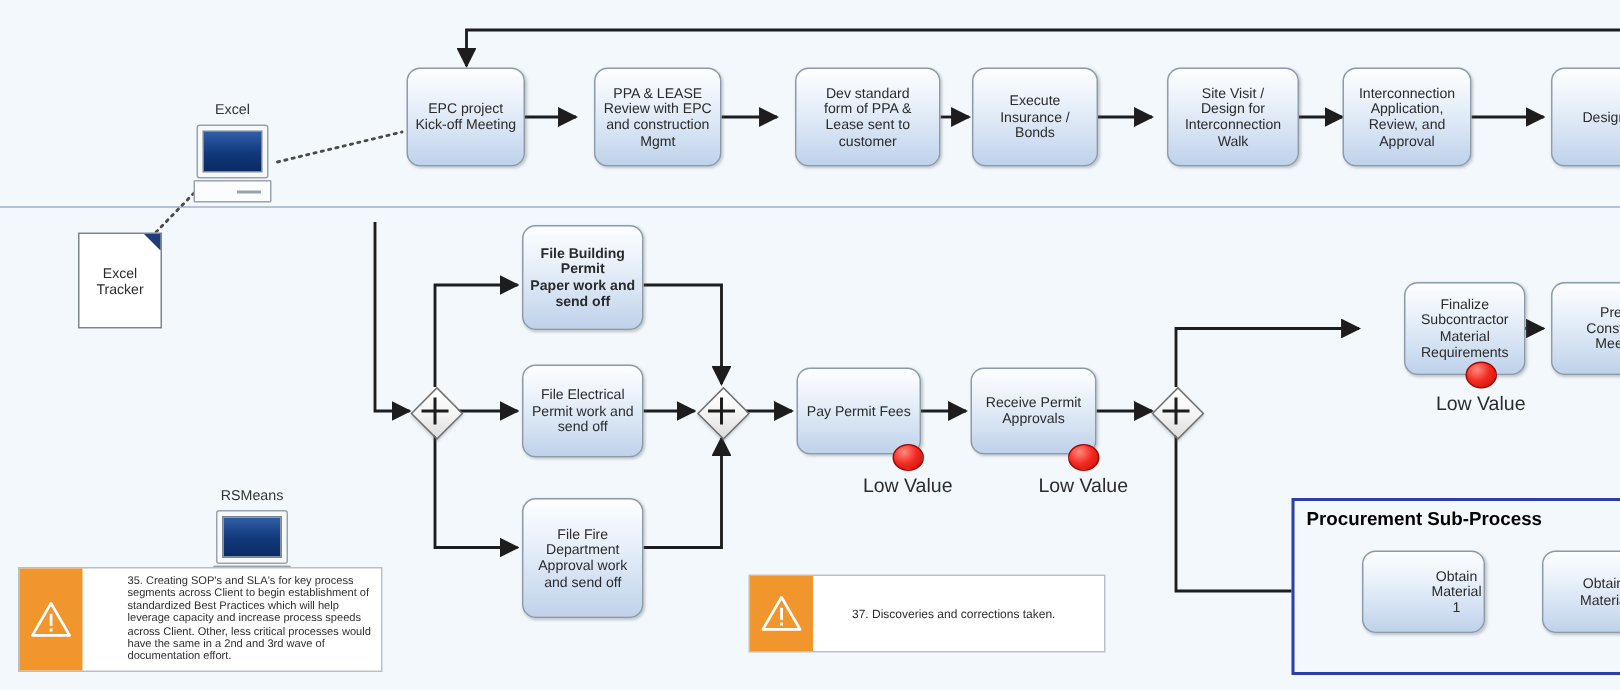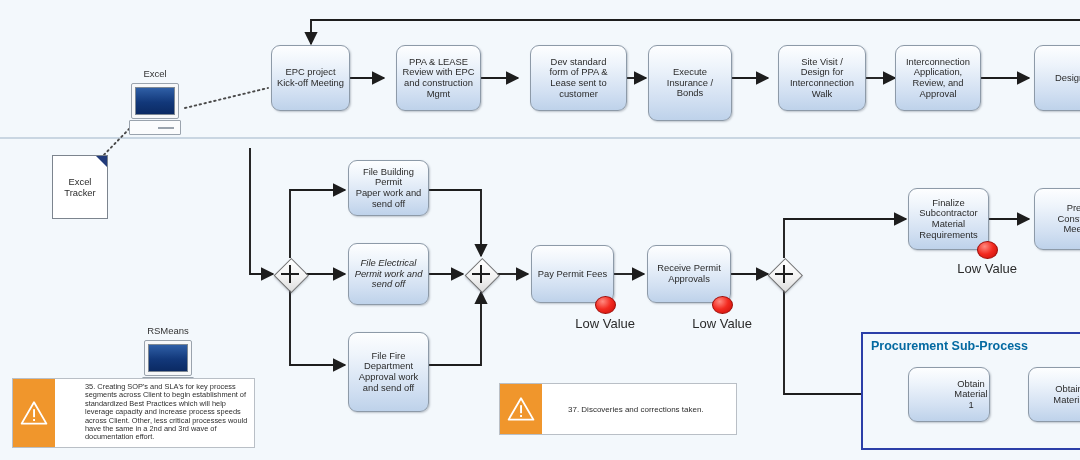--- a/index.html
+++ b/index.html
@@ -117,21 +117,21 @@
   }
   .note.small .body{font-size:8px;line-height:9px;display:flex;align-items:center;padding-left:26px;}
 
   
   .pool{
     position:absolute;box-sizing:border-box;
     border:2.5px solid #2b3fa8;background:#f3f8fc;z-index:2;
   }
   .pool .ptitle{
     position:absolute;left:8px;top:5px;
-    font-size:12.5px;font-weight:bold;color:#0369a1;white-space:nowrap;
+    font-size:12.5px;font-weight:bold;color:#000000;white-space:nowrap;
   }
 </style>
 </head>
 <body>
 
 <div id="canvas">
 
   <svg class="wires" viewBox="0 0 1080 460">
     <defs>
       <marker id="ah" viewBox="0 0 10 10" refX="9" refY="5" markerWidth="7" markerHeight="7" orient="auto-start-reverse">
@@ -191,21 +191,21 @@
 Review with EPC
 and construction
 Mgmt</span>
   </div>
   <div class="task" style="left:530px;top:45px;width:97px;height:66px;">
     <span style="white-space:pre-line">Dev standard
 form of PPA &amp;
 Lease sent to
 customer</span>
   </div>
-  <div class="task" style="left:648px;top:45px;width:84px;height:76px;">
+  <div class="task" style="left:648px;top:45px;width:84px;height:66px;">
     <span style="white-space:pre-line">Execute
 Insurance /
 Bonds</span>
   </div>
   <div class="task" style="left:778px;top:45px;width:88px;height:66px;">
     <span style="white-space:pre-line">Site Visit /
 Design for
 Interconnection
 Walk</span>
   </div>
@@ -218,27 +218,27 @@
   <div class="task" style="left:1034px;top:45px;width:80px;height:66px;">
     <span style="white-space:pre-line">Design V</span>
   </div>
 
   <div class="gateway" style="left:274px;top:258px;">
     <div class="dia"></div>
     <div class="plusv"></div>
     <div class="plush"></div>
   </div>
 
-  <div class="task" style="left:348px;top:160px;width:81px;height:56px;">
+  <div class="task" style="left:348px;top:150px;width:81px;height:70px;font-weight:bold;">
     <span style="white-space:pre-line">File Building
 Permit
 Paper work and
 send off</span>
   </div>
-  <div class="task" style="left:348px;top:243px;width:81px;height:62px;font-style:italic;">
+  <div class="task" style="left:348px;top:243px;width:81px;height:62px;">
     <span style="white-space:pre-line">File Electrical
 Permit work and
 send off</span>
   </div>
   <div class="task" style="left:348px;top:332px;width:81px;height:80px;">
     <span style="white-space:pre-line">File Fire
 Department
 Approval work
 and send off</span>
   </div>
@@ -265,21 +265,21 @@
     <div class="dot"></div>
     <div class="lbl">Low Value</div>
   </div>
 
   <div class="gateway" style="left:768px;top:258px;">
     <div class="dia"></div>
     <div class="plusv"></div>
     <div class="plush"></div>
   </div>
 
-  <div class="task" style="left:908px;top:188px;width:81px;height:62px;">
+  <div class="task" style="left:936px;top:188px;width:81px;height:62px;">
     <span style="white-space:pre-line">Finalize
 Subcontractor
 Material
 Requirements</span>
   </div>
   <div class="lowval" style="left:957px;top:241px;width:60px;">
     <div class="dot"></div>
     <div class="lbl">Low Value</div>
   </div>
 

